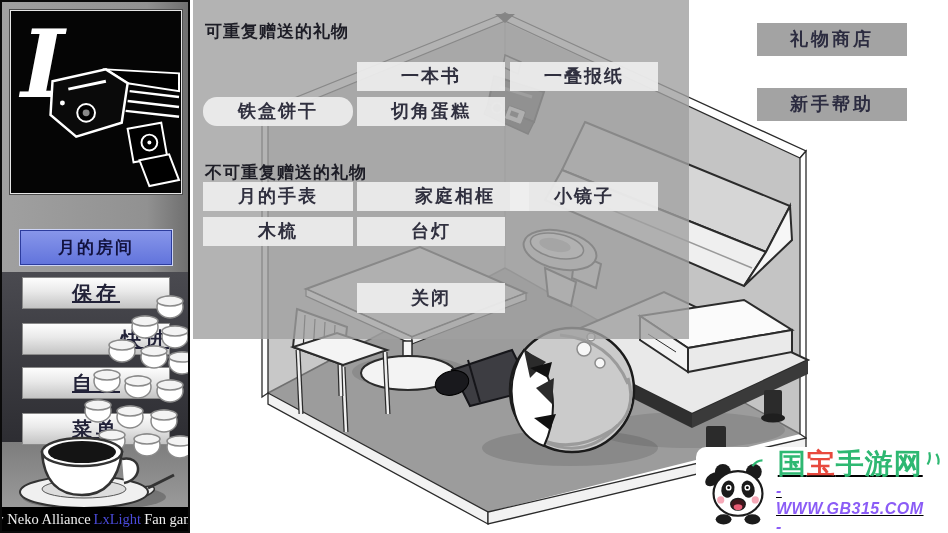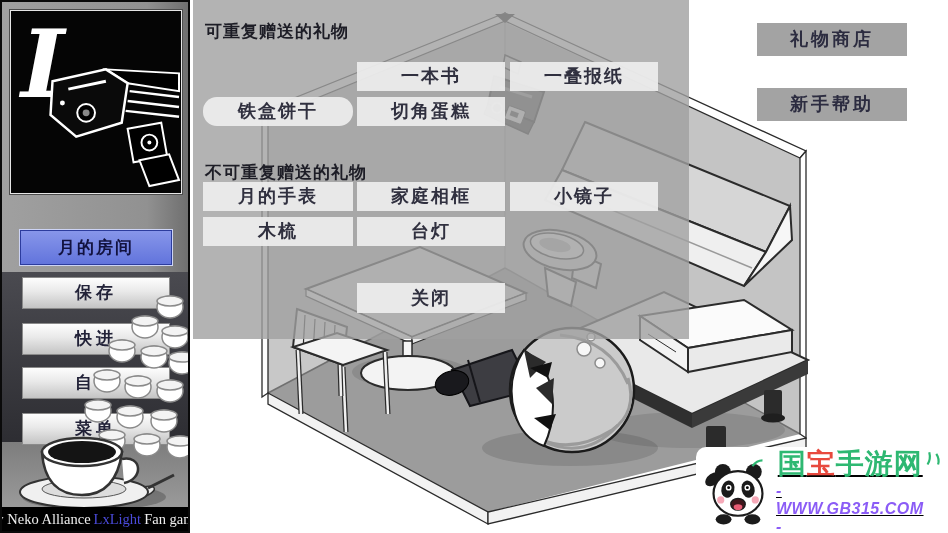--- a/index.html
+++ b/index.html
@@ -37,22 +37,22 @@
   .cam-frame{position:absolute;left:8px;top:8px;width:170px;height:182px;
           background:#050505;border:1px solid #e6e6e6;outline:1px solid #4c4c4c;}
   .sb-room-btn{position:absolute;left:18px;top:228px;width:150px;height:33px;
           line-height:33px;text-align:center;cursor:pointer;
           background:linear-gradient(180deg,#8796ea,#6274dc);
           border:1px solid #2c3c9e;box-shadow:0 0 0 1px #cdd4f5;
           color:#12123f;font-weight:700;font-size:17px;letter-spacing:2px;}
   .sb-btn{position:absolute;left:20px;width:146px;height:30px;line-height:30px;
           text-align:center;cursor:pointer;
           background:linear-gradient(180deg,#fdfdfd,#e9e9e9 45%,#c4c4c4);
-          border:1px solid #8a8a8a;color:#222238;font-weight:700;font-size:17px;
-          letter-spacing:4px;}
+          border:1px solid #8a8a8a;color:#222238;font-weight:700;font-size:20px;
+          letter-spacing:4px;text-decoration:underline;}
   .sb-credit{position:absolute;left:0;top:505px;width:186px;height:24px;
           background:#000;color:#efefef;font-size:14.5px;display:flex;
           align-items:center;justify-content:center;white-space:nowrap;}
   .sb-credit .hl{color:#4b4bdc;padding:0 3px;}
   svg.coffee{position:absolute;left:0;top:285px;pointer-events:none;}
 
   
   .wm{position:absolute;left:696px;top:447px;width:252px;height:90px;
       background:#ffffff;border-radius:10px;display:flex;align-items:center;
       padding:2px 6px;box-sizing:border-box;font-family:"Liberation Sans",sans-serif;}
@@ -178,21 +178,21 @@
   <div class="heading" style="left:205px;top:20px;">可重复赠送的礼物</div>
 
   <div class="gift-btn" style="left:357px;top:62px;width:148px;">一本书</div>
   <div class="gift-btn" style="left:510px;top:62px;width:148px;">一叠报纸</div>
   <div class="gift-btn" style="left:203px;top:97px;width:150px;border-radius:14px;">铁盒饼干</div>
   <div class="gift-btn" style="left:357px;top:97px;width:148px;">切角蛋糕</div>
 
   <div class="heading" style="left:205px;top:161px;">不可重复赠送的礼物</div>
 
   <div class="gift-btn" style="left:203px;top:182px;width:150px;">月的手表</div>
-  <div class="gift-btn" style="left:357px;top:182px;width:148px;">家庭相框</div>
+  <div class="gift-btn" style="left:357px;top:182px;width:148px;padding-left:24px;">家庭相框</div>
   <div class="gift-btn" style="left:510px;top:182px;width:148px;">小镜子</div>
   <div class="gift-btn" style="left:357px;top:217px;width:148px;">台灯</div>
   <div class="gift-btn" style="left:203px;top:217px;width:150px;">木梳</div>
 
   <div class="gift-btn" style="left:357px;top:283px;width:148px;height:30px;line-height:30px;">关闭</div>
 
   <div class="top-btn" style="left:757px;top:23px;">礼物商店</div>
   <div class="top-btn" style="left:757px;top:88px;">新手帮助</div>
 
   <div class="sidebar">
@@ -215,21 +215,21 @@
         <circle cx="52" cy="92" r="2.5" fill="#fff"></circle>
         <polygon points="118,118 152,112 158,146 124,152" fill="#000" stroke="#fff" stroke-width="2"></polygon>
         <circle cx="140" cy="132" r="8" fill="none" stroke="#fff" stroke-width="2"></circle>
         <circle cx="140" cy="132" r="2" fill="#fff"></circle>
         <polygon points="130,150 160,144 170,170 140,176" fill="#000" stroke="#fff" stroke-width="2"></polygon>
       </svg>
     </div>
 
     <div class="sb-room-btn">月的房间</div>
     <div class="sb-btn" style="top:275px;">保存</div>
-    <div class="sb-btn" style="top:321px;">快进</div>
+    <div class="sb-btn" style="top:321px;text-align:right;">快进</div>
     <div class="sb-btn" style="top:365px;">自动</div>
     <div class="sb-btn" style="top:411px;">菜单</div>
 
     <svg class="coffee" width="186" height="220" viewBox="0 0 186 220">
       <g stroke="#8a8a8a" stroke-width="1.5" fill="#ffffff">
         <ellipse cx="168" cy="20" rx="13" ry="11"></ellipse>
           <ellipse cx="168" cy="14" rx="13" ry="5" fill="#f3f3f3"></ellipse>
         <ellipse cx="143" cy="40" rx="13" ry="11"></ellipse>
           <ellipse cx="143" cy="34" rx="13" ry="5" fill="#f3f3f3"></ellipse>
         <ellipse cx="173" cy="50" rx="13" ry="11"></ellipse>

